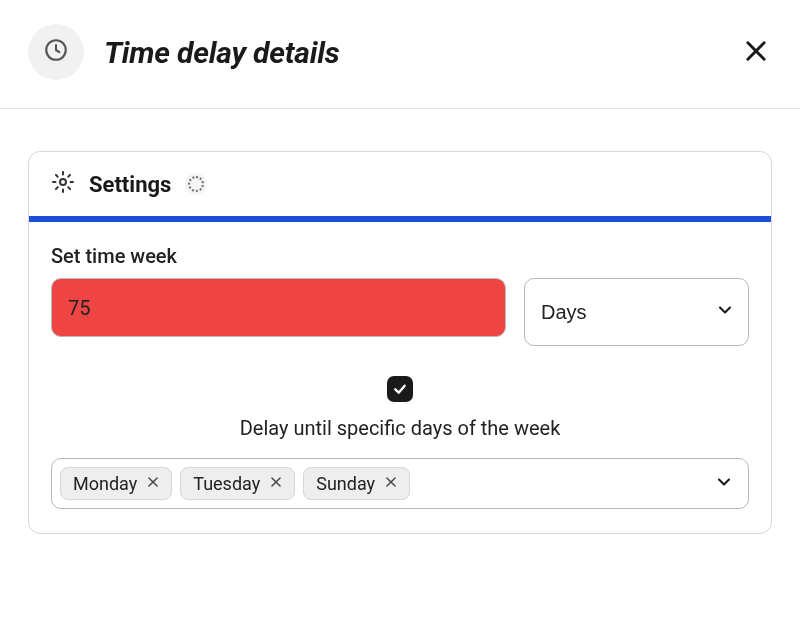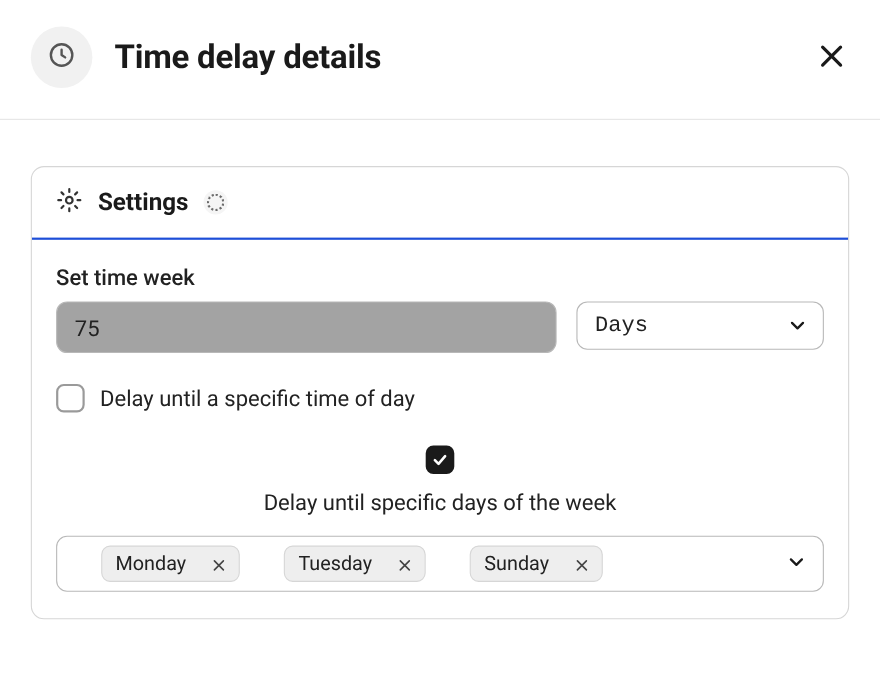--- a/index.html
+++ b/index.html
@@ -13,20 +13,21 @@
       color: #1a1a1a;
       width: 800px;
       height: 628px;
     }
     .header {
       display: flex;
       align-items: center;
       padding: 24px 28px 28px 28px;
       border-bottom: 1px solid #e5e5e5;
       gap: 20px;
+      font-style: italic;
     }
     .header-icon-wrap {
       width: 56px;
       height: 56px;
       border-radius: 50%;
       background: #f1f1f1;
       display: flex;
       align-items: center;
       justify-content: center;
       flex-shrink: 0;
@@ -63,21 +64,21 @@
     .settings-card {
       border: 1px solid #d6d6d6;
       border-radius: 12px;
       overflow: hidden;
     }
     .card-header {
       display: flex;
       align-items: center;
       gap: 14px;
       padding: 18px 22px;
-      border-bottom: 2px solid #1d4ed8;
+      border-bottom: 6px solid #1d4ed8;
     }
     .card-header-title {
       font-size: 22px;
       font-weight: 700;
     }
     .gear-icon svg {
       width: 24px;
       height: 24px;
       stroke: #333;
     }
@@ -104,41 +105,41 @@
       margin-bottom: 10px;
       color: #222;
     }
     .delay-row {
       display: flex;
       gap: 18px;
       margin-bottom: 28px;
     }
     .text-input {
       flex: 1;
-      height: 47px;
+      height: 59px;
       border: 1px solid #b8b8b8;
       border-radius: 10px;
       padding: 0 16px;
       font-size: 20px;
       font-family: inherit;
       color: #222;
-      background: #a3a3a3;
+      background: #ef4444;
     }
     .select-wrap {
       position: relative;
       width: 225px;
     }
     .select {
       width: 100%;
-      height: 44px;
+      height: 68px;
       border: 1px solid #b8b8b8;
       border-radius: 10px;
       padding: 0 44px 0 16px;
       font-size: 20px;
-      font-family: Liberation Mono, monospace;
+      font-family: Liberation Sans, sans-serif;
       color: #222;
       background: #fff;
       appearance: none;
       cursor: pointer;
     }
     .select-chevron {
       position: absolute;
       right: 14px;
       top: 50%;
       transform: translateY(-50%);
@@ -193,25 +194,24 @@
       min-height: 50px;
       align-items: center;
       cursor: pointer;
     }
     .tag {
       background: #eeeeee;
       border: 1px solid #d6d6d6;
       border-radius: 8px;
       padding: 5px 10px 5px 12px;
       display: flex;
-      align-items: flex-end;
-      gap: 22px;
+      align-items: center;
+      gap: 8px;
       font-size: 18px;
       color: #222;
-      margin-left: 32px;
     }
     .tag-remove {
       width: 16px;
       height: 16px;
       display: flex;
       align-items: center;
       justify-content: center;
       cursor: pointer;
       background: none;
       border: none;
@@ -284,24 +284,20 @@
             <option>Days</option>
           </select>
           <span class="select-chevron">
             <svg viewBox="0 0 24 24" fill="none" stroke-width="2.5" stroke-linecap="round" stroke-linejoin="round">
               <path d="M6 9 L12 15 L18 9"></path>
             </svg>
           </span>
         </div>
       </div>
 
-      <div class="check-row">
-        <div class="checkbox unchecked"></div>
-        <div class="check-label">Delay until a specific time of day</div>
-      </div>
 
       <div class="check-row spacer-row">
         <div class="checkbox checked">
           <svg viewBox="0 0 24 24" fill="none" stroke-width="3.5" stroke-linecap="round" stroke-linejoin="round">
             <path d="M5 12.5 L10 17.5 L19 7"></path>
           </svg>
         </div>
         <div class="check-label">Delay until specific days of the week</div>
       </div>
 

